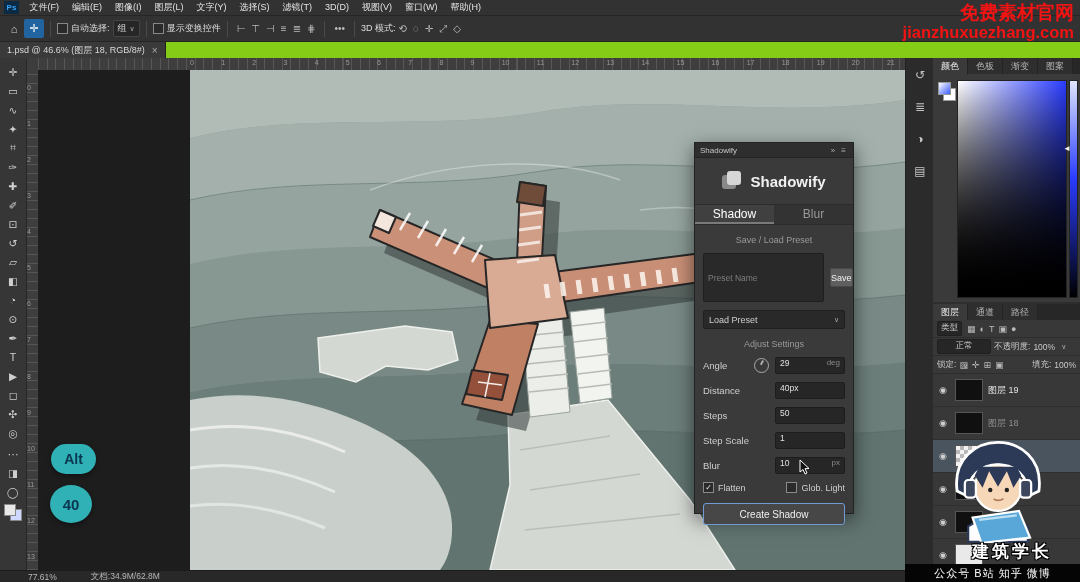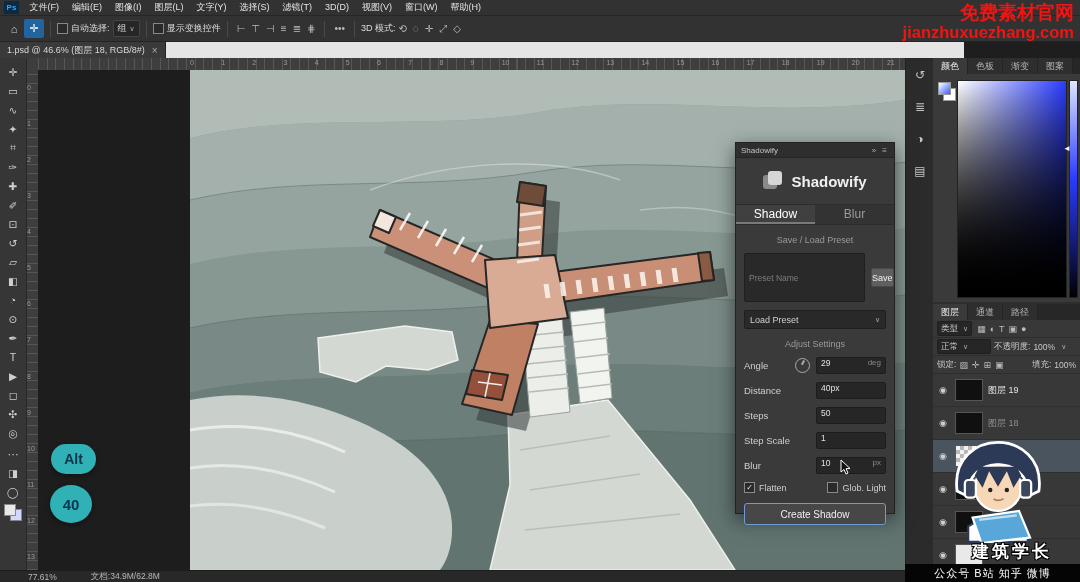--- a/index.html
+++ b/index.html
@@ -18,21 +18,21 @@
   #watermark{right:6px;top:2px;text-align:right;z-index:90;color:#f21313;font-weight:bold;line-height:1.12;}
   #watermark .l1{font-size:19px;}
   #watermark .l2{font-size:16.5px;}
   
   #options-bar{left:0;top:16px;width:1080px;height:25px;background:#323232;border-bottom:1px solid #242424;display:flex;align-items:center;padding-left:4px;z-index:10;}
   .obtn{width:20px;height:19px;display:flex;align-items:center;justify-content:center;color:#ccc;font-size:11px;border-radius:2px;}
   .obtn.active{background:#2264a0;color:#fff;}
   .oselect{background:#262626;border:1px solid #444;height:15px;display:flex;align-items:center;padding:0 4px;margin-left:3px;border-radius:2px;color:#ddd;}
   .icon-glyph{color:#bdbdbd;font-size:10px;padding:0 3px;}
   
-  #tab-bar{left:0;top:42px;width:964px;height:16px;background:#e5e5e5;display:flex;z-index:5;}
+  #tab-bar{left:0;top:42px;width:1080px;height:16px;background:#84cc16;display:flex;z-index:5;}
   #doc-tab{background:#3a3a3a;height:16px;display:flex;align-items:center;padding:0 7px;color:#d8d8d8;font-size:9px;gap:7px;border-right:1px solid #222;}
   #doc-tab .close{color:#aaa;font-size:10px;}
   
   #toolbar{left:0;top:58px;width:26px;height:512px;background:#363636;border-right:1px solid #282828;display:flex;flex-direction:column;align-items:center;padding-top:4px;z-index:6;}
   .tool{width:22px;height:19px;display:flex;align-items:center;justify-content:center;color:#cfcfcf;font-size:10.5px;}
   #swatches{position:relative;width:18px;height:16px;margin-top:3px;}
   #fg-swatch{position:absolute;left:0;top:0;width:10px;height:10px;background:#e8e8e8;border:1px solid #888;}
   #bg-swatch{position:absolute;left:6px;top:5px;width:10px;height:10px;background:#cfd8ff;border:1px solid #888;}
   
   #ruler-corner{left:26px;top:58px;width:12px;height:12px;background:#3d3d3d;border-right:1px solid #2a2a2a;border-bottom:1px solid #2a2a2a;}
@@ -57,32 +57,32 @@
   #picker-sq{position:absolute;left:24px;top:6px;width:108px;height:216px;
     background:linear-gradient(to bottom,rgba(0,0,0,0) 0%,#000 100%),linear-gradient(to right,#ffffff 0%,#2a3cff 100%);
     background-blend-mode:normal;border:1px solid #222;}
   #picker-sq .sat{position:absolute;inset:0;background:linear-gradient(to bottom,rgba(0,0,0,0),#000);}
   #picker-slider{position:absolute;left:136px;top:6px;width:7px;height:216px;background:linear-gradient(#dfe6ff 0%,#2a3cff 45%,#000 100%);border:1px solid #222;}
   #slider-marker{position:absolute;left:130px;top:70px;color:#f0f0f0;font-size:8px;}
   #mini-swatch-a{position:absolute;left:5px;top:8px;width:11px;height:11px;background:linear-gradient(135deg,#fff,#3a5cff);border:1px solid #999;}
   #mini-swatch-b{position:absolute;left:10px;top:14px;width:11px;height:11px;background:#fff;border:1px solid #999;}
   #layers-sec{position:absolute;left:0;top:246px;width:147px;height:278px;background:#383838;}
   .lctl{display:flex;align-items:center;height:17px;padding:0 4px;gap:3px;border-bottom:1px solid #2d2d2d;color:#c9c9c9;font-size:8.5px;}
-  .mini-select{background:#262626;border:1px solid #1f1f1f;height:13px;display:flex;align-items:center;padding:0 3px;border-radius:2px;gap:2px;}
+  .mini-select{background:#262626;border:1px solid #1f1f1f;height:13px;display:flex;align-items:center;padding:0 3px;border-radius:2px;gap:10px;flex-direction:column;}
   .tinyicon{color:#b9b9b9;font-size:9px;}
   .lrow{display:flex;align-items:center;height:32px;border-bottom:1px solid #2f2f2f;padding:0 3px;gap:5px;}
   .lrow.selected{background:#4a545e;}
   .lrow.dim .lname{color:#8f8f8f;}
   .eye{width:14px;text-align:center;color:#cfcfcf;font-size:9px;}
   .lthumb{width:26px;height:20px;border:1px solid #555;background:#101010;}
   .lrow.t-checker .lthumb{background:repeating-conic-gradient(#b8b8b8 0% 25%,#f2f2f2 0% 50%) 0 0/8px 8px;}
   .lrow.t-white .lthumb{background:#e9e9e9;}
   .lname{color:#e4e4e4;font-size:9px;}
   
-  #shadowify{left:735px;top:142px;width:158px;height:370px;background:#3a3a3a;border:1px solid #222;box-shadow:0 6px 18px rgba(0,0,0,.55);z-index:40;}
+  #shadowify{left:694px;top:142px;width:158px;height:370px;background:#3a3a3a;border:1px solid #222;box-shadow:0 6px 18px rgba(0,0,0,.55);z-index:40;}
   #sh-header{height:14px;background:#2e2e2e;border-bottom:1px solid #252525;display:flex;align-items:center;padding:0 5px;color:#c5c5c5;font-size:8px;}
   #sh-header .hic{margin-left:auto;color:#aaa;letter-spacing:2px;}
   #sh-titlerow{display:flex;align-items:center;justify-content:center;gap:8px;margin-top:13px;}
   #sh-logo{position:relative;width:20px;height:20px;}
   #sh-logo .b1{position:absolute;left:0;top:4px;width:14px;height:14px;background:#8a8a8a;border-radius:3px;}
   #sh-logo .b2{position:absolute;left:5px;top:0;width:14px;height:14px;background:#d6d6d6;border-radius:3px;}
   #sh-title{font-size:15px;font-weight:bold;color:#f0f0f0;}
   #sh-tabs{display:flex;margin-top:13px;border-top:1px solid #2c2c2c;border-bottom:1px solid #2c2c2c;}
   .sh-tab{flex:1;text-align:center;line-height:19px;font-size:12px;color:#9a9a9a;background:#333;}
   .sh-tab.active{color:#fff;background:#404040;box-shadow:inset 0 -2px 0 #7a7a7a;}

